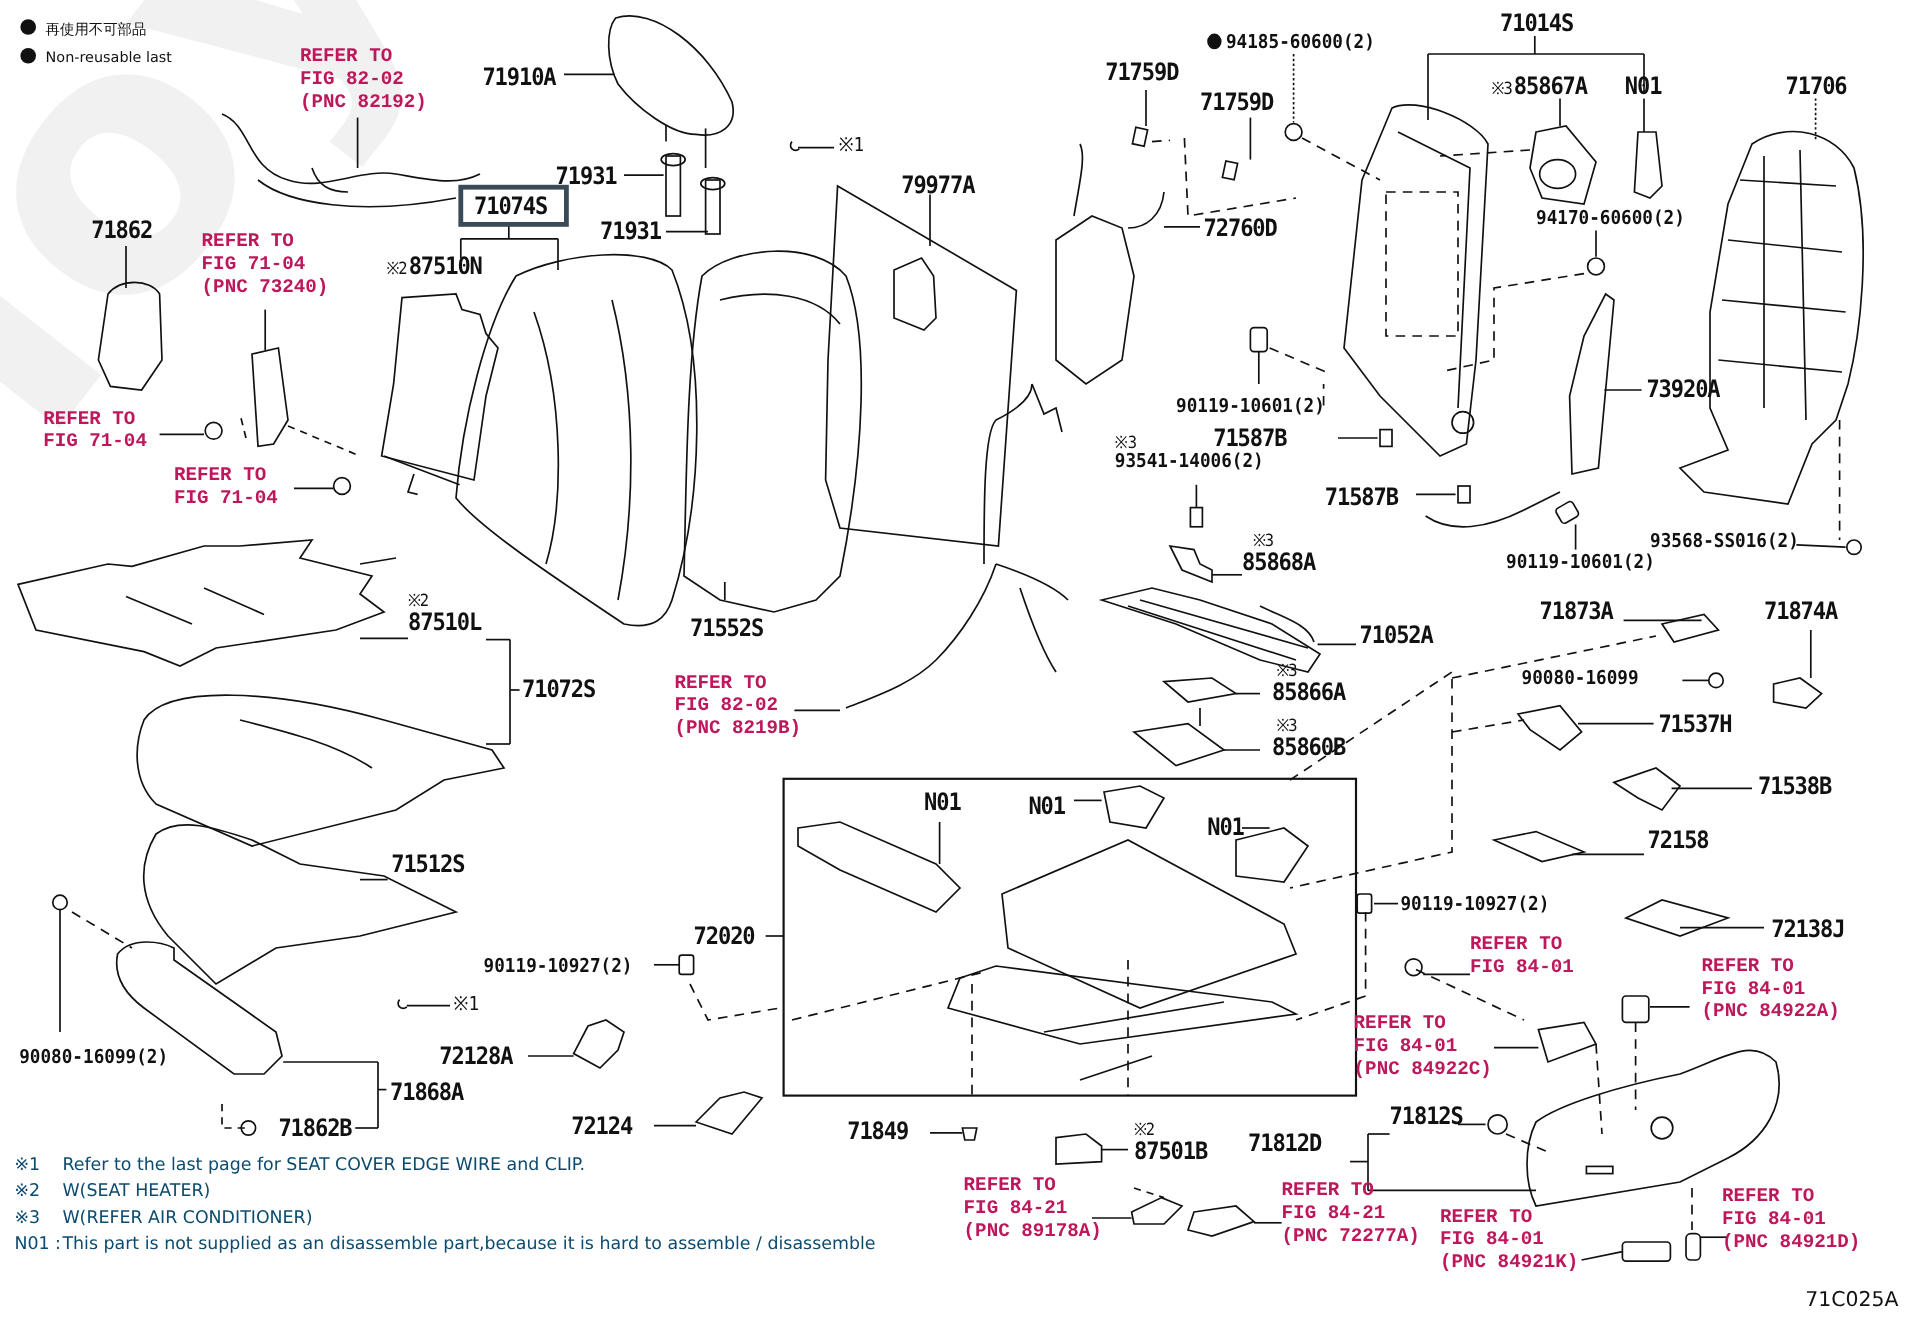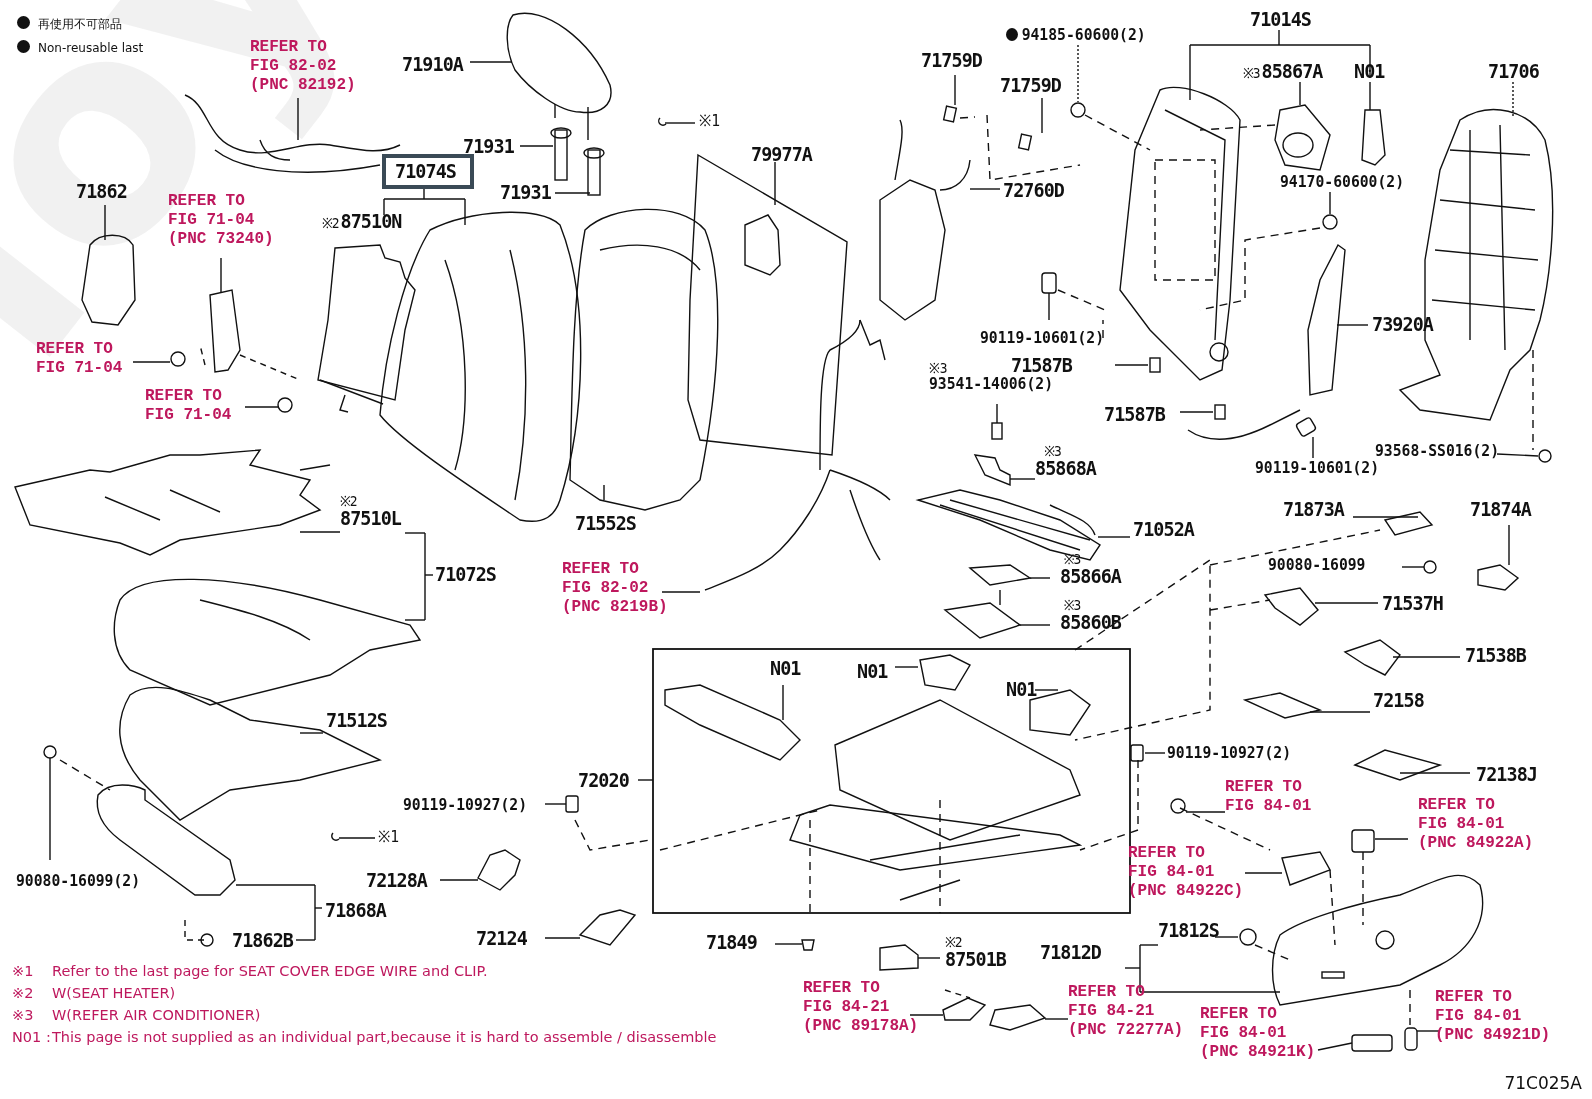--- a/index.html
+++ b/index.html
@@ -4,21 +4,21 @@
 <style>
   html, body { margin:0; padding:0; background:#ffffff; }
   body { width:1592px; height:1099px; position:relative; overflow:hidden; font-family:"DejaVu Sans Mono", monospace; color:#111; }
   #diagram { position:absolute; left:0; top:0; width:1592px; height:1099px; }
   .lbl { position:absolute; font-family:"DejaVu Sans Mono", monospace; font-weight:bold; font-size:20px; letter-spacing:-1px; white-space:nowrap; line-height:1; color:#111; transform:scaleX(0.92); transform-origin:left top; }
   .lbl.sm { font-size:16px; font-weight:bold; letter-spacing:0px; }
   .ref { position:absolute; font-family:Liberation Mono, monospace; font-weight:bold; font-size:16px; line-height:19px; white-space:pre; color:#be185d; }
   .mark { font-weight:normal; font-size:14px; margin-right:2px; }
   .legend { position:absolute; font-family:"DejaVu Sans", sans-serif; font-size:12px; color:#111; line-height:24px; }
   .legend .dot { display:inline-block; width:13px; height:13px; border-radius:50%; background:#111; margin-right:8px; vertical-align:-1px; }
-  .notes { position:absolute; left:12px; top:960px; font-family:"DejaVu Sans", sans-serif; font-size:14.5px; line-height:22px; color:#be185d; }
+  .notes { position:absolute; left:12px; top:960px; font-family:"DejaVu Sans", sans-serif; font-size:14.5px; line-height:22px; color:#0c4a6e; }
   .notes div { white-space:nowrap; }
   .notes .k { display:inline-block; width:40px; }
   .notes .indent { padding-left:43px; }
   .highlight { position:absolute; border:4px solid #3a4a56; }
   .figid { position:absolute; right:10px; bottom:6px; font-family:"DejaVu Sans", sans-serif; font-size:17px; color:#111; }
   .watermark { position:absolute; left:60px; top:110px; font-family:"DejaVu Sans", sans-serif; font-size:300px; font-weight:bold; color:#ececec; transform:rotate(-52deg); transform-origin:left bottom; white-space:nowrap; opacity:0.7; pointer-events:none; }
   .filledot { display:inline-block; width:13px; height:13px; border-radius:50%; background:#111; margin-right:4px; vertical-align:-1px; }
 </style>
 </head>
 <body>
@@ -479,16 +479,16 @@
 FIG 84-01
 (PNC 84921D)</div>
 
 <span class="lbl sm" style="left:699px; top:113px; font-weight:normal;">※1</span>
 <span class="lbl sm" style="left:378px; top:829px; font-weight:normal;">※1</span>
 
 <div class="notes">
   <div><span class="k">※1</span><span>Refer to the last page for SEAT COVER EDGE WIRE and CLIP.</span></div>
   <div><span class="k">※2</span><span>W(SEAT HEATER)</span></div>
   <div><span class="k">※3</span><span>W(REFER AIR CONDITIONER)</span></div>
-  <div><span class="k">N01 :</span><span>This page is not supplied as an individual part,because it is hard to assemble / disassemble</span></div>
+  <div><span class="k">N01 :</span><span>This part is not supplied as an disassemble part,because it is hard to assemble / disassemble</span></div>
 </div>
 
 <div class="figid">71C025A</div>
 
 </body></html>

